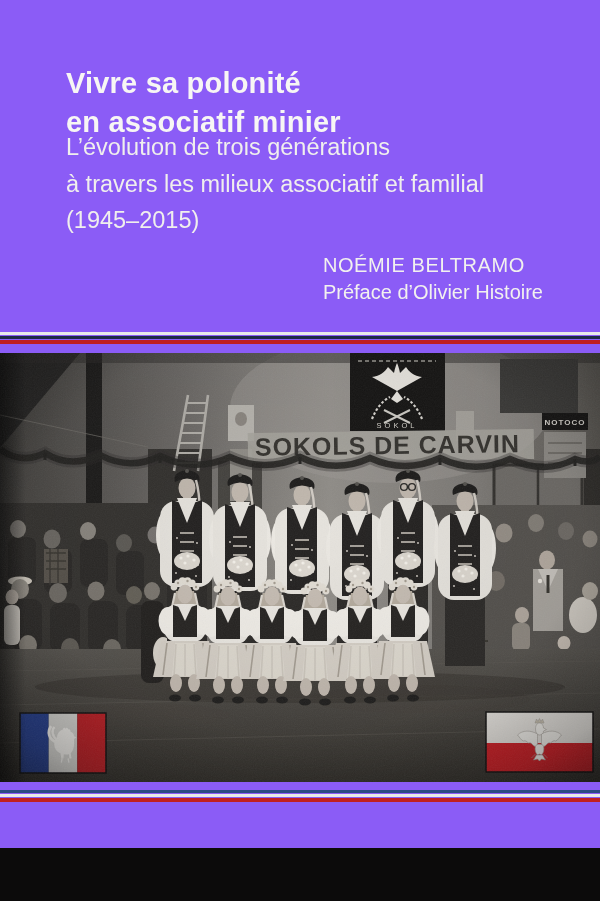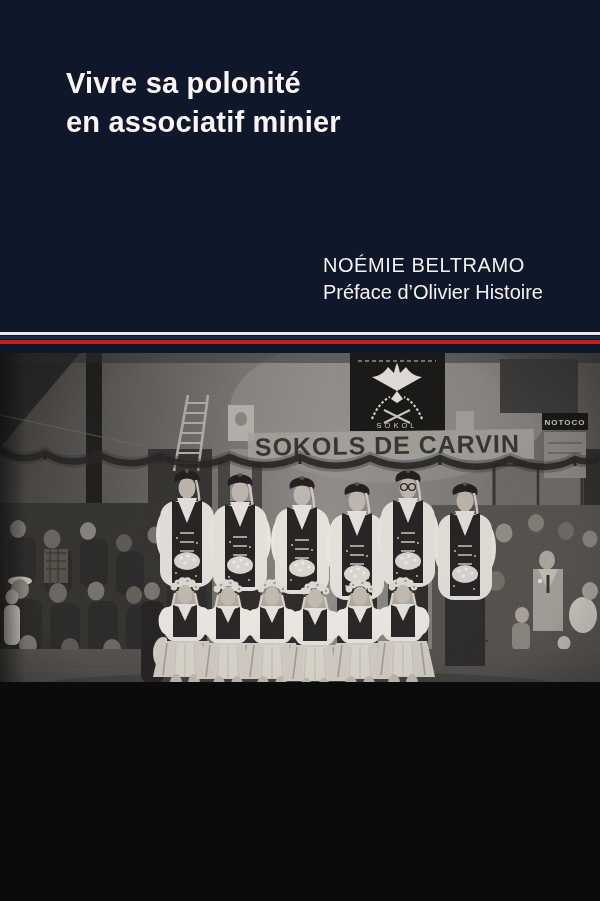--- a/index.html
+++ b/index.html
@@ -1,18 +1,18 @@
 <!DOCTYPE html>
 <html><head>
 <meta charset="utf-8">
 <style>
   html,body{margin:0;padding:0;background:#0c0b0b;}
   .cover{
-    position:relative;width:600px;height:682px;margin:0 auto;
-    background:#0f172a;overflow:hidden;
+    position:relative;width:600px;height:848px;margin:0 auto;
+    background:#8b5cf6;overflow:hidden;
     font-family:"Liberation Sans",sans-serif;
   }
   .title{
     position:absolute;left:66px;top:45px;
     font-weight:700;font-size:29px;line-height:39px;
     color:#f7f6f4;letter-spacing:.2px;
   }
   .subtitle{
     position:absolute;left:66px;top:129px;
     font-weight:400;font-size:23.5px;line-height:36.5px;
@@ -44,20 +44,25 @@
 </head>
 <body>
 
 <div class="cover">
 
   <h1 class="title">
     <span>Vivre sa polonité</span><br>
     <span>en associatif minier</span>
   </h1>
 
+  <div class="subtitle">
+    <span>L’évolution de trois générations</span><br>
+    <span>à travers les milieux associatif et familial</span><br>
+    <span>(1945–2015)</span>
+  </div>
 
   <div class="author-block">
     <div class="author">NOÉMIE BELTRAMO</div>
     <div>Préface d’Olivier Histoire</div>
   </div>
 
   <div class="stripe s-top-white"></div>
   <div class="stripe s-top-navy"></div>
   <div class="stripe s-top-red"></div>
 

